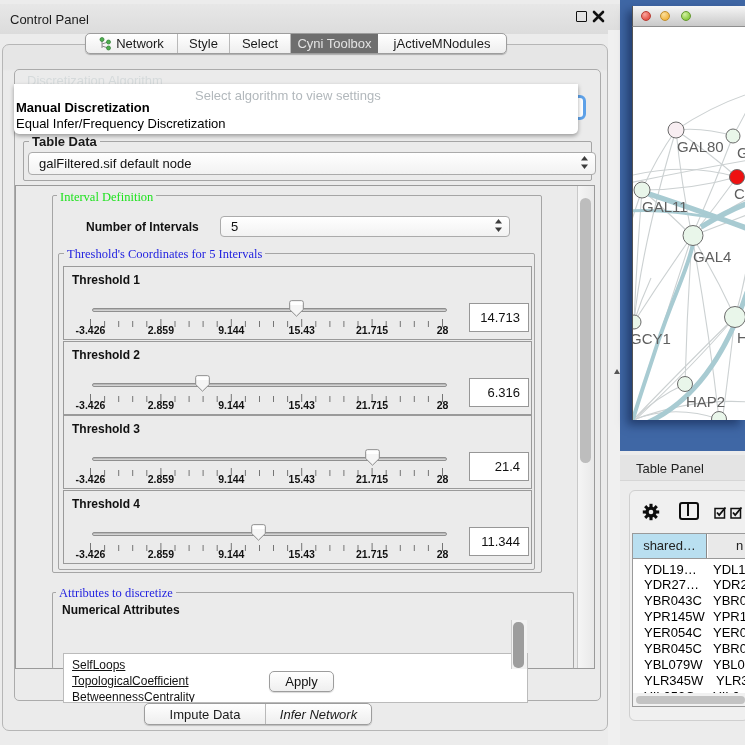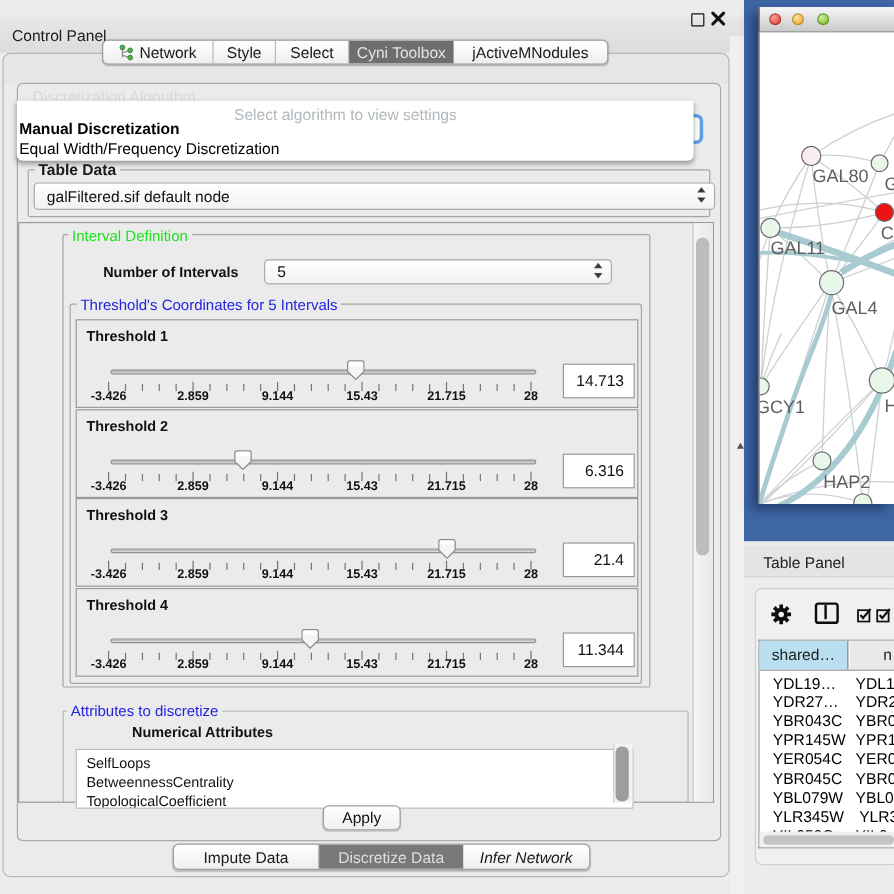--- a/index.html
+++ b/index.html
@@ -2,21 +2,21 @@
 <html><head>
 <meta charset="utf-8">
 <style>
 html,body{margin:0;padding:0;width:745px;height:745px;overflow:hidden;
   font-family:"Liberation Sans",sans-serif;background:#ececec;}
 *{box-sizing:border-box;}
 .abs{position:absolute;}
 #stage{position:relative;width:745px;height:745px;}
 
 
-#titlebar{left:0;top:14px;width:620px;height:30px;background:linear-gradient(#e7e7e7,#dcdcdc);}
+#titlebar{left:0;top:4px;width:620px;height:30px;background:linear-gradient(#e7e7e7,#dcdcdc);}
 #titlebar .t{position:absolute;left:10px;top:8px;font-size:13px;color:#1c1c1c;}
 #ficon{left:576px;top:11px;width:11px;height:11px;border:1.6px solid #111;border-radius:1px;}
 #xicon{left:592px;top:9px;}
 
 
 #outerpane{left:2px;top:44px;width:606px;height:687px;border:1px solid #b6b6b6;border-radius:7px;background:linear-gradient(180deg,#e6e6e6 0px,#e6e6e6 24px,#ebebeb 26px);}
 #innerpane{left:14px;top:69px;width:587px;height:632px;border:1px solid #ababab;border-radius:5px;background:#ebebeb;}
 
 
 #tabs{left:85px;top:33px;height:21px;display:flex;border:1px solid #9d9d9d;border-radius:5px;overflow:hidden;background:linear-gradient(#ffffff,#eeeeee);box-shadow:0 1px 1px rgba(0,0,0,0.25);}
@@ -39,43 +39,43 @@
 #combo1{left:28px;top:152px;width:568px;height:23px;}
 #combo2{left:220px;top:216px;width:290px;height:21px;}
 
 
 #scrollpane{left:15px;top:185px;width:580px;height:484px;border:1px solid #9a9a9a;background:#ebebeb;}
 #vscroll{left:577px;top:186px;width:17px;height:482px;background:linear-gradient(90deg,#f5f5f5,#e9e9e9);border-left:1px solid #c9c9c9;}
 #vthumb{left:580px;top:198px;width:11px;height:265px;background:#bdbdbd;border-radius:6px;}
 
 
 .tbox{position:absolute;border:1px solid #a5a5a5;border-radius:2px;}
-.ttitle{position:absolute;font-size:12.5px;background:#ebebeb;padding:0 3px;white-space:nowrap;}
+.ttitle{position:absolute;font-size:12.5px;background:#ebebeb;padding:0 3px;white-space:nowrap;font-family:Liberation Serif, serif;}
 #greenbox{left:52px;top:194.5px;width:490px;height:378.5px;}
 #greent{left:57px;top:190px;color:#1de21d;}
 #bluebox1{left:58px;top:253px;width:477px;height:317px;}
 #bluet1{left:64px;top:246.5px;color:#2323e0;}
 #attrbox{left:52px;top:592px;width:522px;height:77px;border-bottom:none;}
 #attrt{left:56px;top:585.5px;color:#2323e0;}
 
 #nint{left:86px;top:220px;font-size:12px;font-weight:bold;color:#111;}
 
 
 .tpanel{position:absolute;left:63px;width:469px;height:74px;border:1px solid #9a9a9a;background:#ebebeb;}
 .tpanel .lbl{position:absolute;left:8px;top:6px;font-size:12px;font-weight:bold;color:#111;}
 .track{position:absolute;left:28px;top:41px;width:355px;height:4px;border-radius:2.5px;background:linear-gradient(#ababab,#e0e0e0);border:1px solid #8f8f8f;}
 .thumb{position:absolute;top:33px;width:15px;height:17px;}
 .vbox{position:absolute;left:405px;top:36px;width:60px;height:29px;background:#fff;border:1px solid #979797;font-size:13px;color:#111;text-align:right;padding:6px 8px 0 0;}
 .ticks{position:absolute;left:26px;top:46px;width:357px;height:8px;}
 .tlabels{position:absolute;left:0;top:57px;width:469px;font-size:10.5px;font-weight:bold;color:#111;}
 .tlabels span{position:absolute;transform:translateX(-50%);}
 
 
-#numattr{left:62px;top:603px;font-size:12px;font-weight:bold;color:#111;margin-left:48px;}
-#alist{left:63px;top:624px;width:465px;height:50px;background:#fff;border:1px solid #bbb;font-size:12px;color:#111;overflow:hidden;padding-top:3px;}
+#numattr{left:62px;top:603px;font-size:12px;font-weight:bold;color:#111;}
+#alist{left:63px;top:653px;width:465px;height:50px;background:#fff;border:1px solid #bbb;font-size:12px;color:#111;overflow:hidden;padding-top:3px;text-decoration:underline;}
 #alist div{padding:0 0 0 8px;line-height:16.2px;}
 #alscroll{left:511px;top:620px;width:16px;height:49px;background:#f2f2f2;border-left:1px solid #ccc;}
 #althumb{left:513px;top:622px;width:11px;height:46px;background:#9d9d9d;border-radius:5px;}
 
 #applybtn{left:269px;top:671px;width:65px;height:21px;background:linear-gradient(#ffffff,#efefef);border:1px solid #9d9d9d;border-radius:5px;font-size:13px;color:#111;text-align:center;padding-top:2px;box-shadow:0 1px 1px rgba(0,0,0,0.15);}
 
 
 #ghost{left:27px;top:73px;font-size:13px;font-weight:normal;color:#d5dadb;}
 #popup{left:14px;top:84px;width:564px;height:50px;background:#fff;border-radius:0 0 5px 5px;box-shadow:0 2px 4px rgba(0,0,0,0.35);}
 #popup .hint{position:absolute;left:181px;top:4px;font-size:13px;color:#b2b8bc;}
@@ -347,40 +347,39 @@
         <span style="left:378.5px;">28</span>
       </div>
       <div class="vbox">11.344</div>
     </div>
 
   <div class="tbox" id="attrbox"></div>
   <div class="ttitle" id="attrt">Attributes to discretize</div>
   <div class="abs" id="numattr">Numerical Attributes</div>
   <div class="abs" id="alist">
       <div>SelfLoops</div>
+      <div>TopologicalCoefficient</div>
       <div>BetweennessCentrality</div>
-      <div>TopologicalCoefficient</div>
     </div>
   <div class="abs" id="alscroll"></div>
   <div class="abs" id="althumb"></div>
 
   <div class="abs" id="applybtn">Apply</div>
 
   <div class="abs" id="btabs">
     <div class="seg" style="width:121px;">Impute Data</div>
-    <div class="seg sel" style="width:120px;">Discretize Data</div>
     <div class="seg last" style="width:105px;">Infer Network</div>
   </div>
 
   <div class="abs" id="ghost">Discretization Algorithm</div>
   <div class="abs" id="bluecombo"></div>
   <div class="abs" id="popup">
     <div class="hint">Select algorithm to view settings</div>
     <div class="it1">Manual Discretization</div>
-    <div class="it2">Equal Width/Frequency Discretization</div>
+    <div class="it2">Equal Infer/Frequency Discretization</div>
   </div>
 
   <div class="abs" id="rightbg"></div>
   <div class="abs" id="netwin">
     <svg width="113" height="393" viewBox="632 27 113 393" style="position:absolute;left:0;top:21px;">
         <path d="M675,130 Q712,105 750,93" fill="none" stroke="#ccd1d2" stroke-width="1.1"></path>
 <path d="M675,130 Q703,127 732,136" fill="none" stroke="#ccd1d2" stroke-width="1.1"></path>
 <path d="M675,130 Q707,152 736,177" fill="none" stroke="#ccd1d2" stroke-width="1.1"></path>
 <path d="M675,130 Q655,158 641,190" fill="none" stroke="#ccd1d2" stroke-width="1.1"></path>
 <path d="M675,130 Q680,182 691,236" fill="none" stroke="#ccd1d2" stroke-width="1.1"></path>

